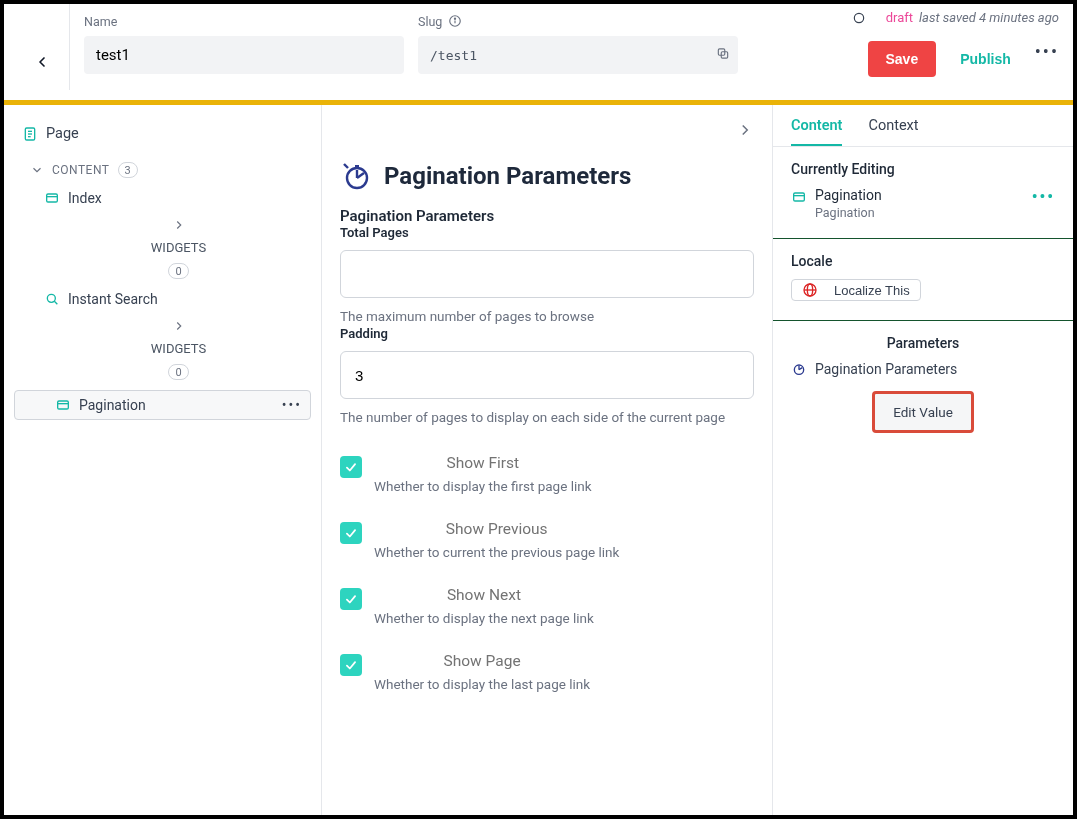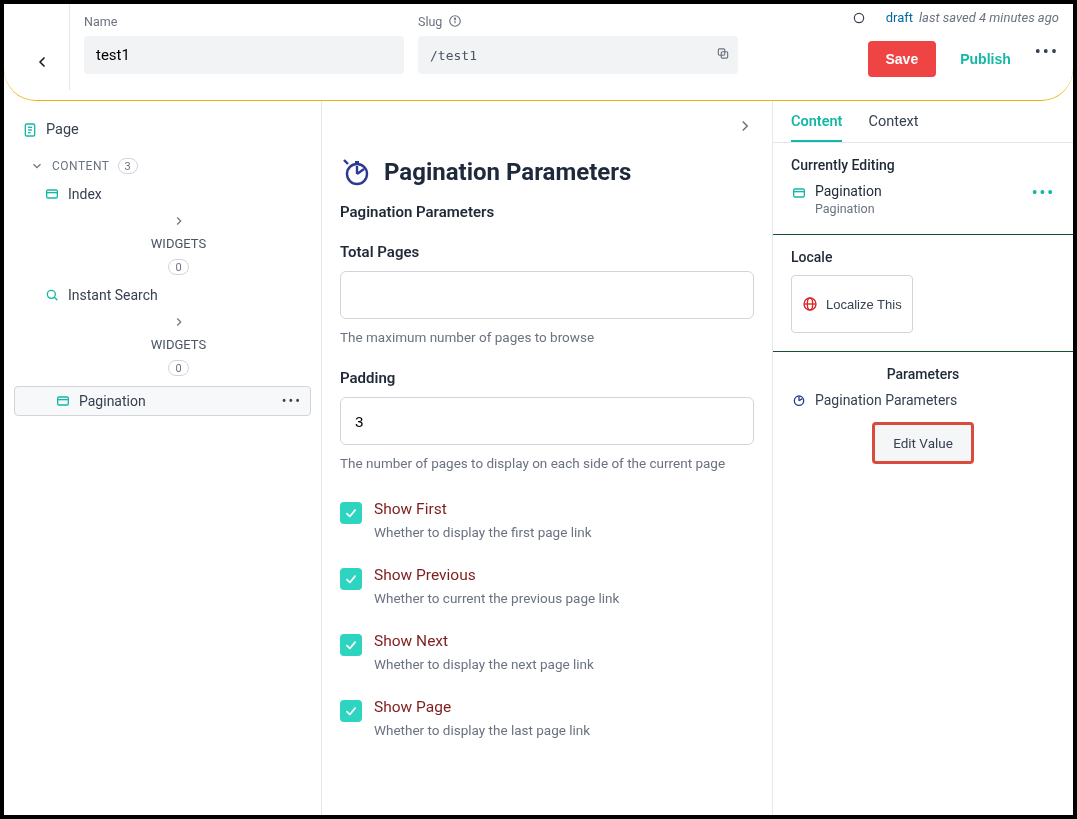--- a/index.html
+++ b/index.html
@@ -1,32 +1,32 @@
 <!DOCTYPE html>
 <html><head>
 <meta charset="utf-8">
 <style>
   * { box-sizing: border-box; }
   html, body { margin:0; padding:0; font-family: -apple-system, BlinkMacSystemFont, "Segoe UI", Roboto, Helvetica, Arial, sans-serif; color:#1f2937; }
   body { background:#000; }
   .frame { background:#fff; margin:4px; width:1069px; height:811px; display:flex; flex-direction:column; overflow:hidden; }
   
-  .header { display:flex; align-items:flex-start; padding:0 10px 10px 10px; position:relative; border-bottom:1px solid #eab308;border-radius:32px; }
+  .header { display:flex; align-items:flex-start; padding:0 10px 10px 10px; position:relative; border-bottom:5px solid #eab308; }
   .back-col { width:56px; display:flex; align-items:center; justify-content:center; padding-top:34px; border-right:1px solid #e5e7eb; height:86px; }
   .back-btn { cursor:pointer; }
   .name-col { flex:0 0 330px; padding-left:14px; padding-top:8px; }
   .slug-col { flex:0 0 330px; padding-left:14px; padding-top:8px; }
   .field-label { font-size:12.5px; color:#6b7280; margin-bottom:6px; display:flex; align-items:center; gap:6px; height:18px;}
   .name-input { width:320px; height:38px; background:#f2f3f5; border:none; border-radius:4px; padding:0 12px; font-size:15px; font-family:inherit; }
   .slug-wrap { position:relative; width:320px; }
   .slug-input { width:100%; height:38px; background:#f2f3f5; border:none; border-radius:4px; padding:0 36px 0 12px; font-size:13px; font-family: ui-monospace, SFMono-Regular, Menlo, monospace; color:#4b5563; }
   .slug-copy { position:absolute; right:8px; top:50%; transform:translateY(-50%); color:#6b7280; cursor:pointer; }
   .header-right { position:absolute; right:14px; top:6px; display:flex; flex-direction:column; align-items:flex-end; gap:10px; }
   .draft-row { display:flex; align-items:center; gap:6px; color:#6b7280; font-size:13px; }
-  .draft-row .status { display:flex; align-items:center; gap:20px; color:#0369a1;text-align:right; }
+  .draft-row .status { display:flex; align-items:center; gap:20px; color:#ec4899;text-align:right; }
   .draft-row .saved { font-style:italic; }
   .action-row { display:flex; gap:18px; margin-top:6px; }
   .save-btn { background:#ef4444; color:#fff; border:none; border-radius:4px; padding:10px 18px; font-size:14px; font-weight:600; cursor:pointer; }
   .publish-btn { background:none; border:none; color:#14b8a6; font-size:14px; font-weight:600; cursor:pointer; }
   .kebab { color:#374151; cursor:pointer; font-size:18px; letter-spacing:2px; }
   
   .main { flex:1; display:flex; min-height:0; }
   .sidebar { width:318px; border-right:1px solid #e5e7eb; padding:14px 10px; }
   .tree-row { display:flex; align-items:center; gap:8px; padding:6px 8px; font-size:14px; color:#374151; border-radius:4px; }
   .tree-row.page { font-size:14.5px; }
@@ -38,42 +38,42 @@
   .tree-row.selected-box .left { display:flex; align-items:center; gap:8px; }
   .chevron { color:#6b7280; }
   .teal-icon { color:#14b8a6; }
   .row-dots { color:#374151; letter-spacing:2px; cursor:pointer; }
   
   .editor { flex:1; border-right:1px solid #e5e7eb; padding:0 18px 24px 18px; overflow:auto; }
   .editor-top { display:flex; justify-content:flex-end; padding:16px 0 8px 0; }
   .editor-title { display:flex; align-items:center; gap:10px; font-size:24px; font-weight:700; color:#1e293b; margin-top:8px;}
   .editor-title svg { width:34px; height:34px; }
   .section-sub { font-size:15px; font-weight:600; color:#1f2937; margin-top:14px; }
-  .form-label { font-size:15px; font-weight:600; color:#1f2937; margin-top:22px; }
+  .form-label { font-size:13px; font-weight:600; color:#1f2937; }
   .num-input { width:100%; height:48px; border:1px solid #d1d5db; border-radius:6px; margin-top:10px; font-size:15px; padding:0 14px; }
   .hint { font-size:13.5px; color:#6b7280; margin-top:8px; line-height:1.5; }
   .check-row { display:flex; align-items:flex-start; gap:12px; margin-top:26px; }
   .checkbox { width:22px; height:22px; background:#2dd4bf; border-radius:4px; display:flex; align-items:center; justify-content:center; flex-shrink:0; cursor:pointer; margin-top:2px;}
   .checkbox svg { width:14px; height:14px; }
-  .check-texts .check-label { font-size:15.5px; color:#7f1d1d; }
+  .check-texts .check-label { font-size:15.5px; color:#737373;text-align:center; }
   .check-texts .check-hint { font-size:13.5px; color:#6b7280; margin-top:6px; }
   
   .right { width:300px; display:flex; flex-direction:column; }
   .tabs { display:flex; gap:26px; padding:12px 18px 0 18px; border-bottom:1px solid #e5e7eb; }
   .tab { font-size:14.5px; color:#374151; padding-bottom:10px; cursor:pointer; }
   .tab.active { color:#14b8a6; font-weight:600; border-bottom:2px solid #14b8a6; }
   .panel-section { padding:14px 18px 18px 18px; border-bottom:1px solid #14532d; }
   .panel-section.last { border-bottom:none;text-align:center; }
   .panel-heading { font-size:14px; color:#1f2937; font-weight:500; margin-bottom:10px; }
   .editing-row { display:flex; align-items:flex-start; justify-content:space-between; }
   .editing-row .lefticon { display:flex; gap:8px; align-items:flex-start; }
   .editing-row .label1 { font-size:14px; color:#1f2937; }
   .editing-row .label2 { font-size:12.5px; color:#6b7280; margin-top:2px; }
   .teal-dots { color:#14b8a6; letter-spacing:2px; font-weight:700; cursor:pointer; font-size:16px;}
-  .localize-btn { display:inline-flex; align-items:center; gap:8px; border:1px solid #d1d5db; border-radius:4px; padding:20px 10px; font-size:13px; color:#374151; cursor:pointer; background:#fff;text-align:center; }
+  .localize-btn { display:inline-flex; align-items:center; gap:16px; border:1px solid #d1d5db; border-radius:4px; padding:2px 10px; font-size:13px; color:#374151; cursor:pointer; background:#fff;text-align:center; }
   .param-row { display:flex; align-items:center; gap:8px; font-size:14px; color:#374151; }
   .edit-value { margin-top:14px; display:inline-block; border:3px solid #d94b3a; border-radius:4px; background:#f5f6f7; padding:10px 18px; font-size:13.5px; color:#374151; cursor:pointer; }
   
   .icon16 { width:16px; height:16px; }
   .icon14 { width:14px; height:14px; }
   .greysvg { color:#6b7280; }
 </style>
 </head>
 <body>
 

